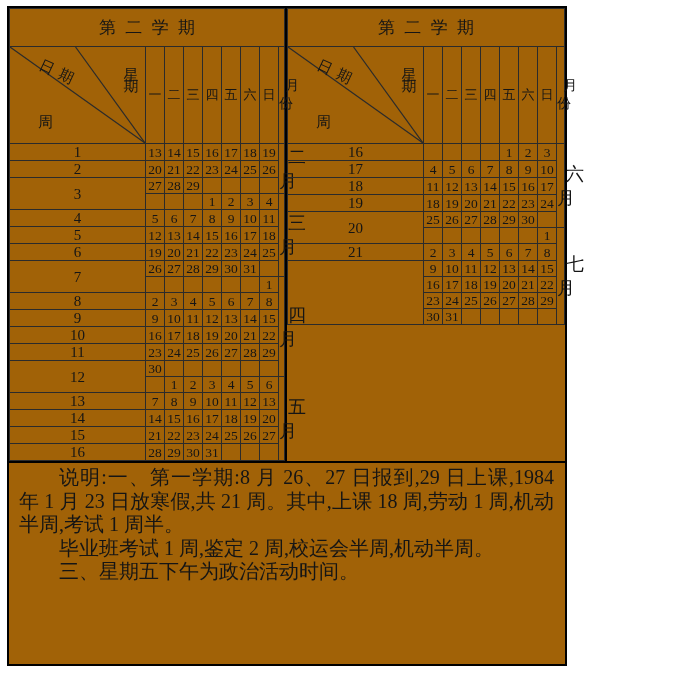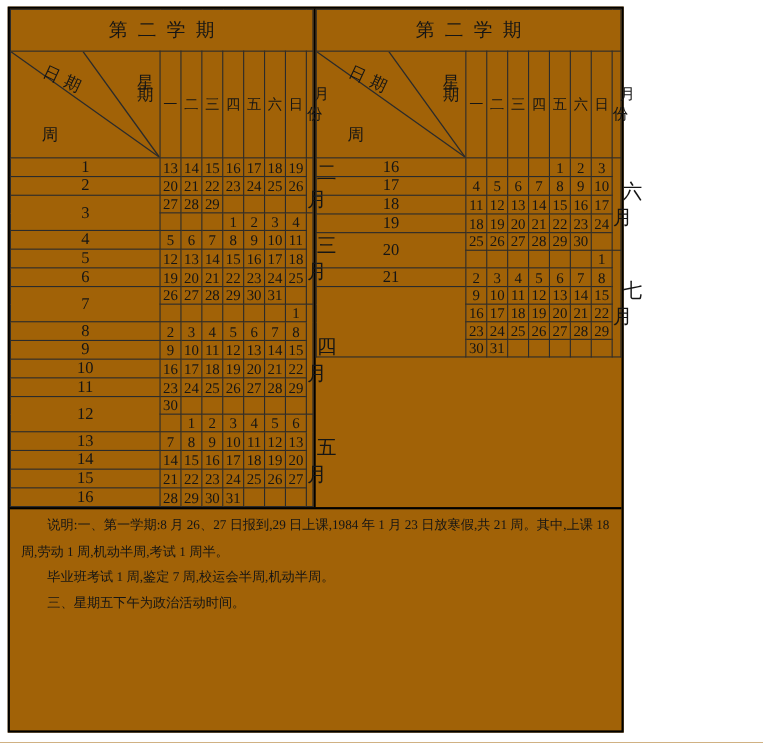--- a/index.html
+++ b/index.html
@@ -36,21 +36,21 @@
   }
   .lbl-zhou{position:absolute;left:28px;bottom:11px;font-size:15px}
   td.day-h{font-size:13px}
   td.month-h{font-size:14px;letter-spacing:.45em;text-indent:.45em}
   tbody.cal-body tr{height:16px}
   td.week-cell{font-size:15px;line-height:16px}
   td.date-cell{font-size:13.5px;line-height:15px}
   td.month-cell{font-size:18px;letter-spacing:.5em;text-indent:.5em}
   .notes{
     flex:1 1 auto;border-top:2px solid #000;
-    padding:3px 11px 0 10px;font-size:12px;line-height:23.6px;
+    padding:3px 11px 0 10px;font-size:20px;line-height:23.6px;
     text-align:justify;overflow:hidden;
   }
   .notes p{margin:0;padding:0;text-indent:2em}
 </style>
 </head>
 <body>
 
 <div class="frame">
   <div class="tables">
 
@@ -438,16 +438,16 @@
               <td class="date-cell"></td>
             </tr>
           </tbody>
       </table>
     </div>
 
   </div>
 
   <div class="notes">
       <p>说明:一、第一学期:8 月 26、27 日报到,29 日上课,1984 年 1 月 23 日放寒假,共 21 周。其中,上课 18 周,劳动 1 周,机动半周,考试 1 周半。</p>
-      <p>毕业班考试 1 周,鉴定 7 周,校运会半周,机动半周。</p>
+      <p>毕业班考试 1 周,鉴定 2 周,校运会半周,机动半周。</p>
       <p>三、星期五下午为政治活动时间。</p>
     </div>
 </div>
 
 </body></html>

